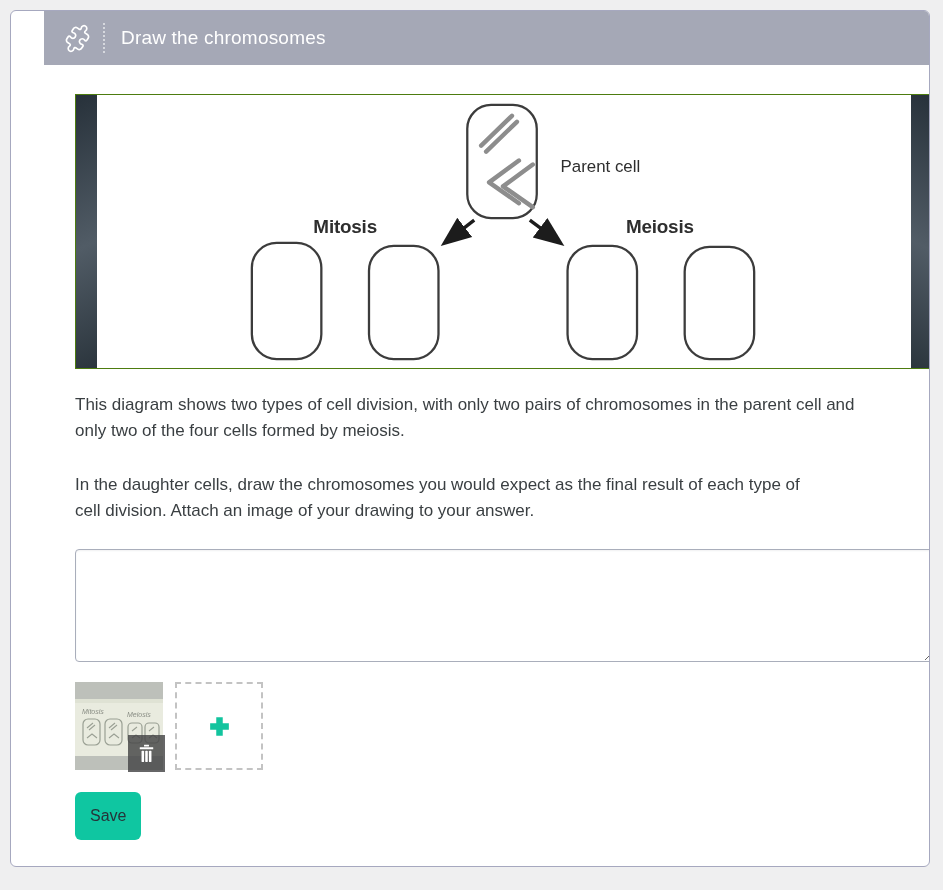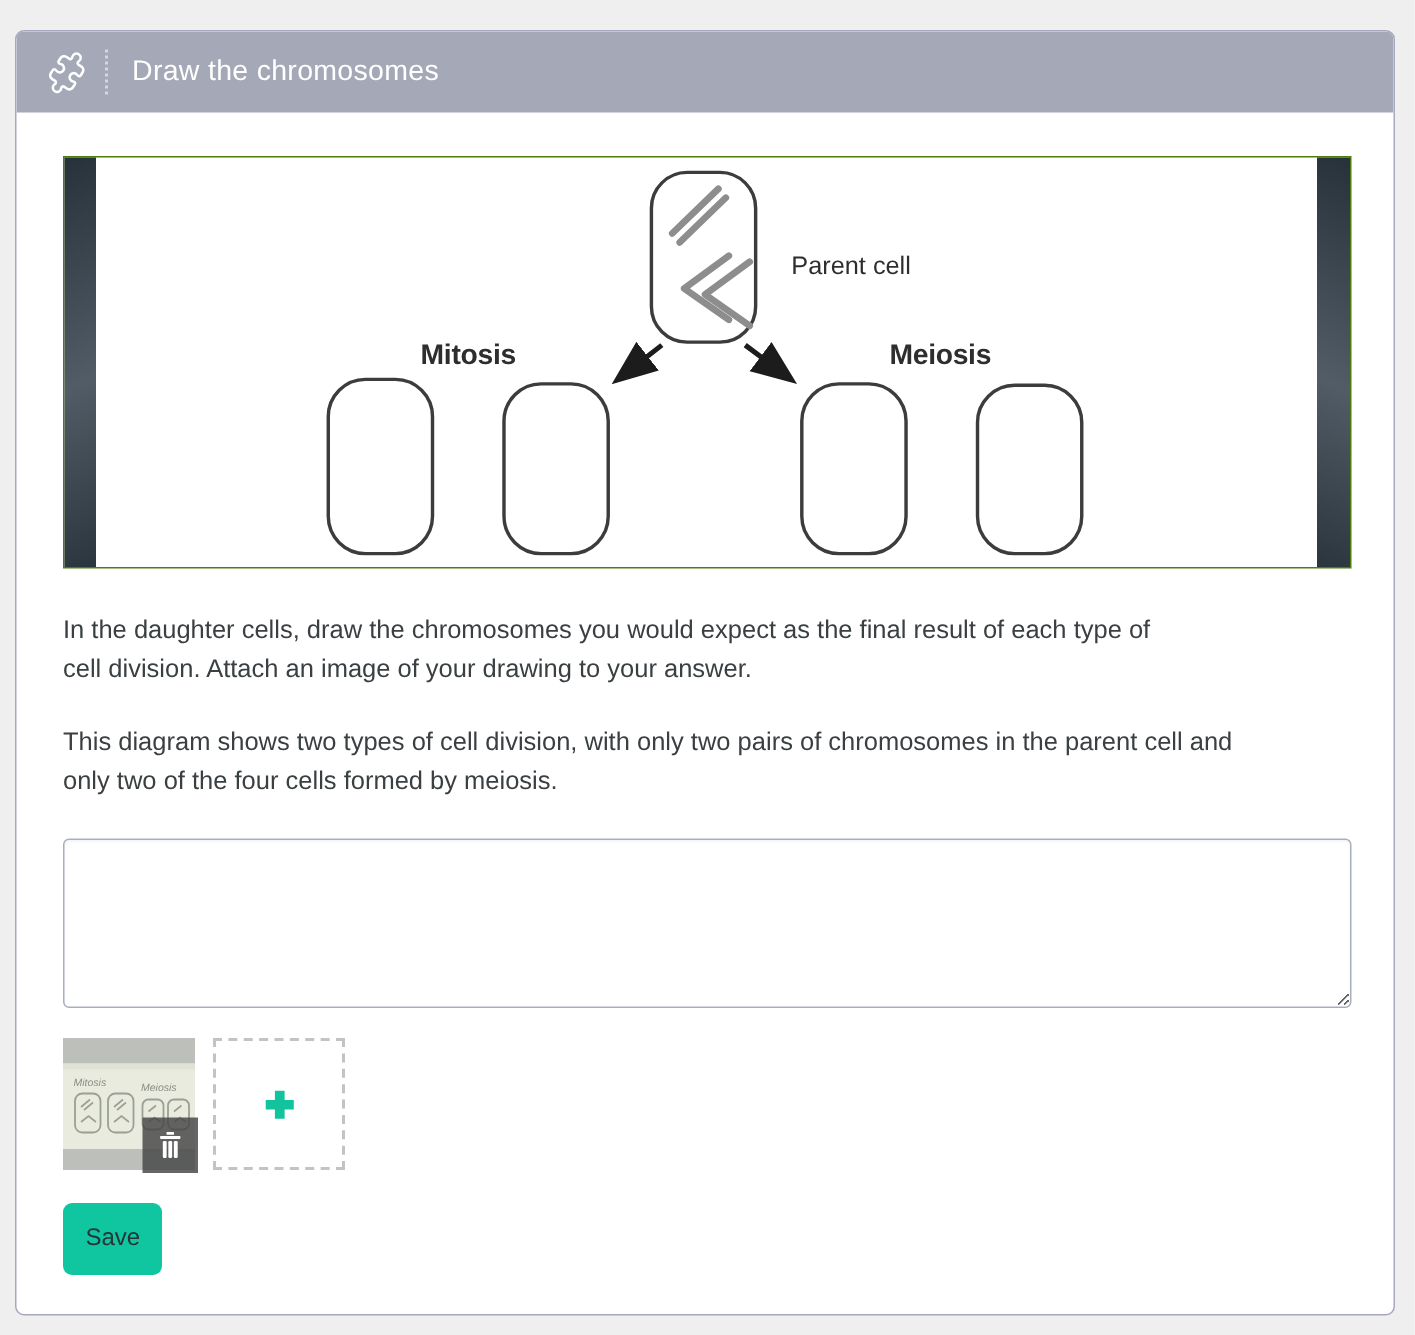--- a/index.html
+++ b/index.html
@@ -6,28 +6,29 @@
     margin: 0;
     padding: 0;
     background: #efeff0;
     font-family: "Liberation Sans", "DejaVu Sans", sans-serif;
     width: 943px;
     height: 890px;
   }
   .card {
     position: absolute;
     left: 10px;
-    top: 20px;
+    top: 10px;
     width: 920px;
     height: 857px;
     background: #ffffff;
     border: 1px solid #a6a8bf;
     border-radius: 6px;
     box-sizing: border-box;
     overflow: hidden;
+    padding-left: 33px;
   }
   .card-header {
     height: 54px;
     background: #a5a8b6;
     display: flex;
     align-items: center;
     padding: 0 20px;
     box-sizing: border-box;
   }
   .header-icon {
@@ -210,24 +211,24 @@
         <text class="dg-label-bold" x="269" y="139" text-anchor="middle">Mitosis</text>
         <text class="dg-label-bold" x="586" y="139" text-anchor="middle">Meiosis</text>
 
         <rect x="175" y="149" width="70" height="117" rx="25" ry="25" fill="#ffffff" stroke="#3c3c3c" stroke-width="2.3"></rect>
         <rect x="293" y="152" width="70" height="114" rx="25" ry="25" fill="#ffffff" stroke="#3c3c3c" stroke-width="2.3"></rect>
         <rect x="493" y="152" width="70" height="114" rx="25" ry="25" fill="#ffffff" stroke="#3c3c3c" stroke-width="2.3"></rect>
         <rect x="611" y="153" width="70" height="113" rx="25" ry="25" fill="#ffffff" stroke="#3c3c3c" stroke-width="2.3"></rect>
       </svg>
     </div>
 
+    <p class="question-text">This diagram shows two types of cell division, with only two pairs of chromosomes in the parent cell and
+only two of the four cells formed by meiosis.</p>
     <p class="question-text second">In the daughter cells, draw the chromosomes you would expect as the final result of each type of
 cell division. Attach an image of your drawing to your answer.</p>
-    <p class="question-text">This diagram shows two types of cell division, with only two pairs of chromosomes in the parent cell and
-only two of the four cells formed by meiosis.</p>
 
     <textarea class="answer-textarea" style=""></textarea>
 
     <div class="attachments-row">
 
       <div class="attachment-thumb">
         <svg class="preview" viewBox="0 0 88 88">
           <rect x="0" y="0" width="88" height="88" fill="#bdc0ba"></rect>
           <rect x="0" y="17" width="88" height="57" fill="#e9ebdf"></rect>
           <rect x="0" y="17" width="88" height="4" fill="#dfe2d4"></rect>

